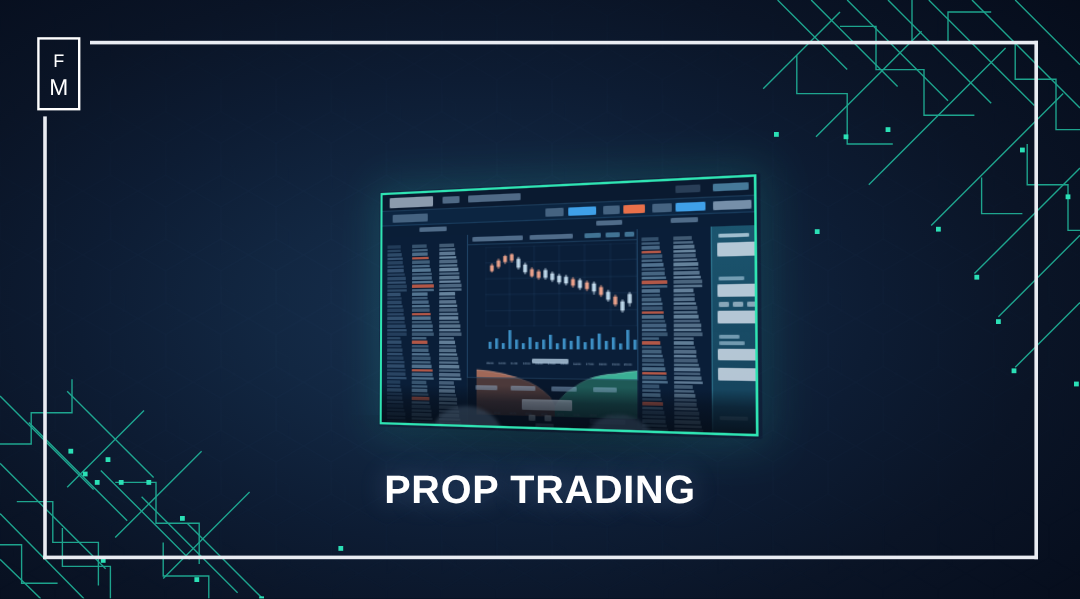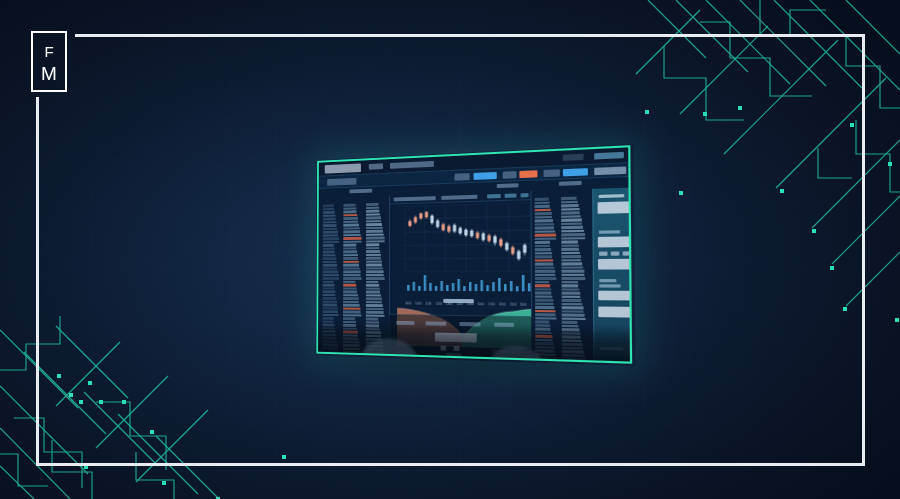--- a/index.html
+++ b/index.html
@@ -792,14 +792,15 @@
           <div id="hands">
             <div id="hand-a"></div>
             <div id="hand-b"></div>
           </div>
 
         </div>
       </div>
     </div>
   </div>
 
+  <div id="headline">PROP TRADING</div>
 
 </div>
 
 </body></html>

